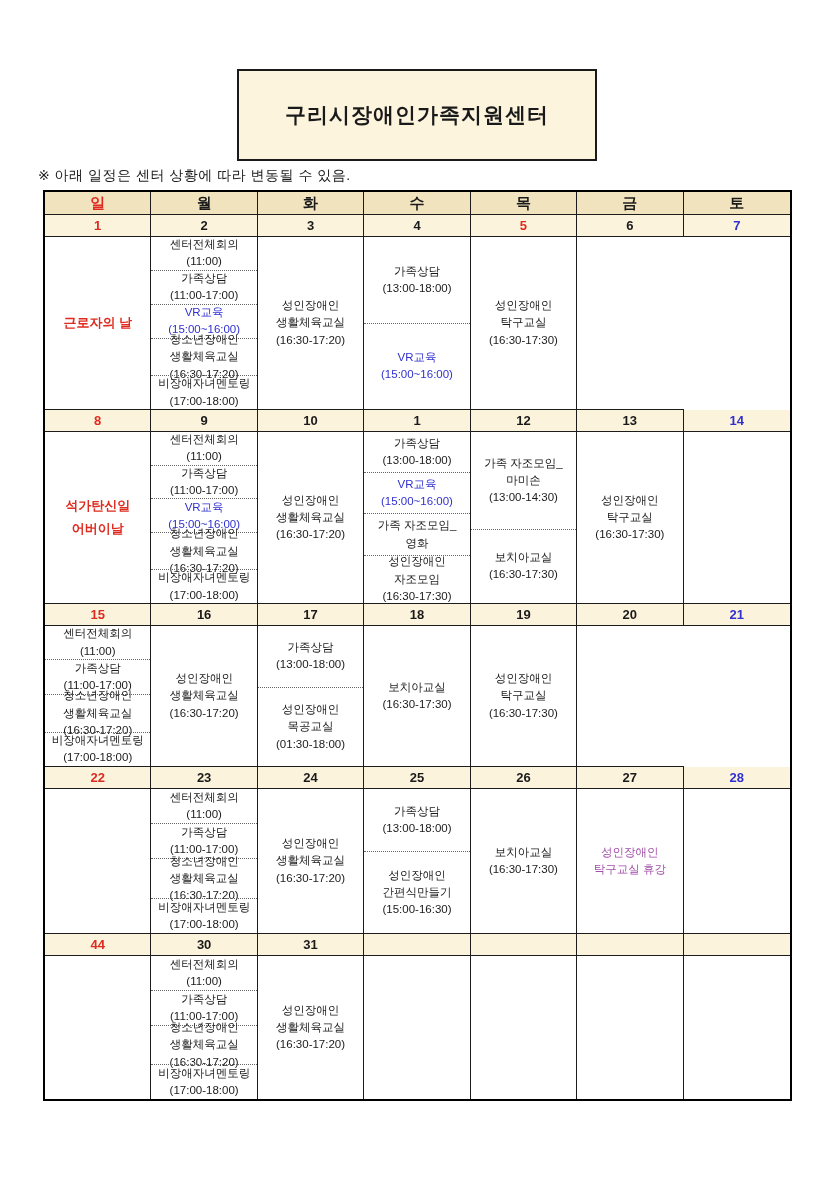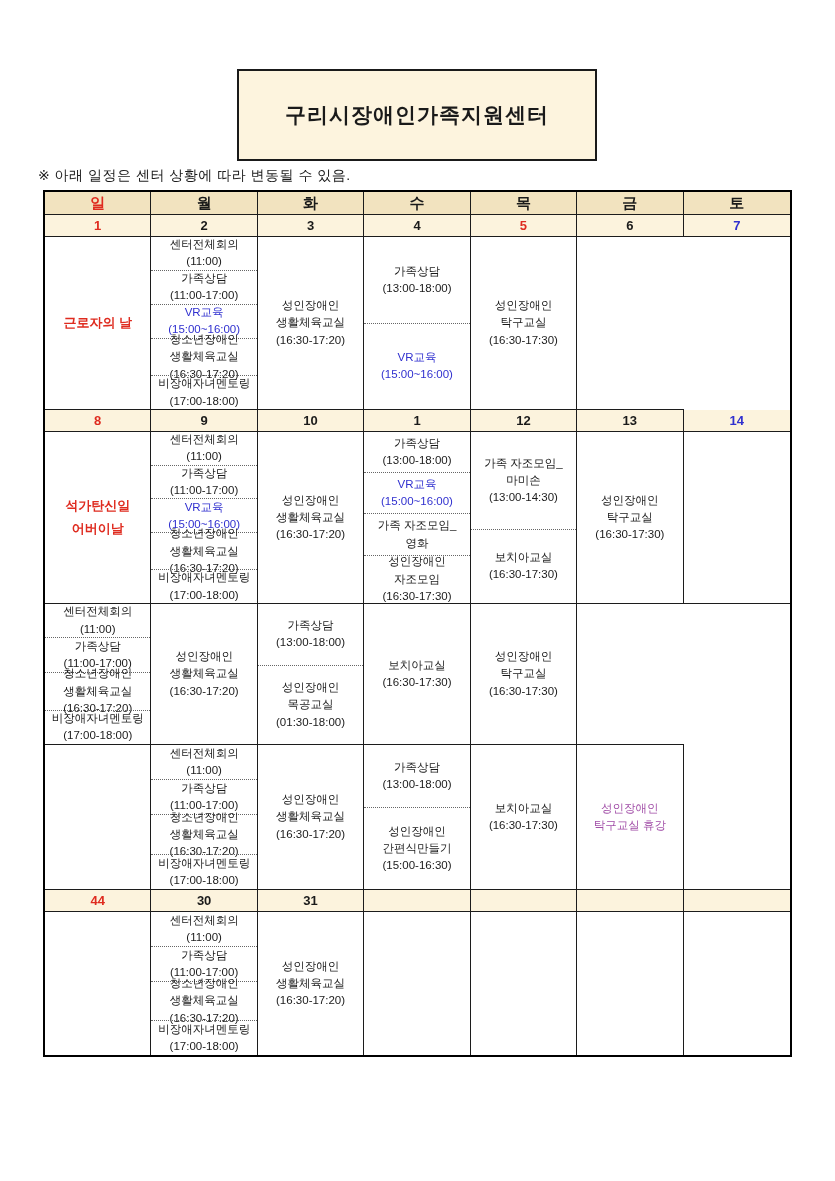--- a/index.html
+++ b/index.html
@@ -265,20 +265,43 @@
       </div>
       <div>
         <div class="event c-black" style="flex: 3 1 0px;">
           <div>성인장애인</div>
           <div>탁구교실</div>
           <div>(16:30-17:30)</div>
         </div>
       </div>
       <div></div>
     </div>
+    <div class="cal-row date-row">
+      <div>
+        <span class="c-red">15</span>
+      </div>
+      <div>
+        <span class="c-black">16</span>
+      </div>
+      <div>
+        <span class="c-black">17</span>
+      </div>
+      <div>
+        <span class="c-black">18</span>
+      </div>
+      <div>
+        <span class="c-black">19</span>
+      </div>
+      <div>
+        <span class="c-black">20</span>
+      </div>
+      <div>
+        <span class="c-blue">21</span>
+      </div>
+    </div>
     <div class="cal-row events-row" style="height: 141px;">
       <div>
         <div class="event c-black" style="flex: 2 1 0px;">
           <div>센터전체회의</div>
           <div>(11:00)</div>
         </div>
         <div class="event c-black" style="flex: 2 1 0px;">
           <div>가족상담</div>
           <div>(11:00-17:00)</div>
         </div>
@@ -317,20 +340,43 @@
         </div>
       </div>
       <div>
         <div class="event c-black" style="flex: 3 1 0px;">
           <div>성인장애인</div>
           <div>탁구교실</div>
           <div>(16:30-17:30)</div>
         </div>
       </div>
       <div></div>
+    </div>
+    <div class="cal-row date-row">
+      <div>
+        <span class="c-red">22</span>
+      </div>
+      <div>
+        <span class="c-black">23</span>
+      </div>
+      <div>
+        <span class="c-black">24</span>
+      </div>
+      <div>
+        <span class="c-black">25</span>
+      </div>
+      <div>
+        <span class="c-black">26</span>
+      </div>
+      <div>
+        <span class="c-black">27</span>
+      </div>
+      <div>
+        <span class="c-blue">28</span>
+      </div>
     </div>
     <div class="cal-row events-row" style="height: 145px;">
       <div></div>
       <div>
         <div class="event c-black" style="flex: 2 1 0px;">
           <div>센터전체회의</div>
           <div>(11:00)</div>
         </div>
         <div class="event c-black" style="flex: 2 1 0px;">
           <div>가족상담</div>

